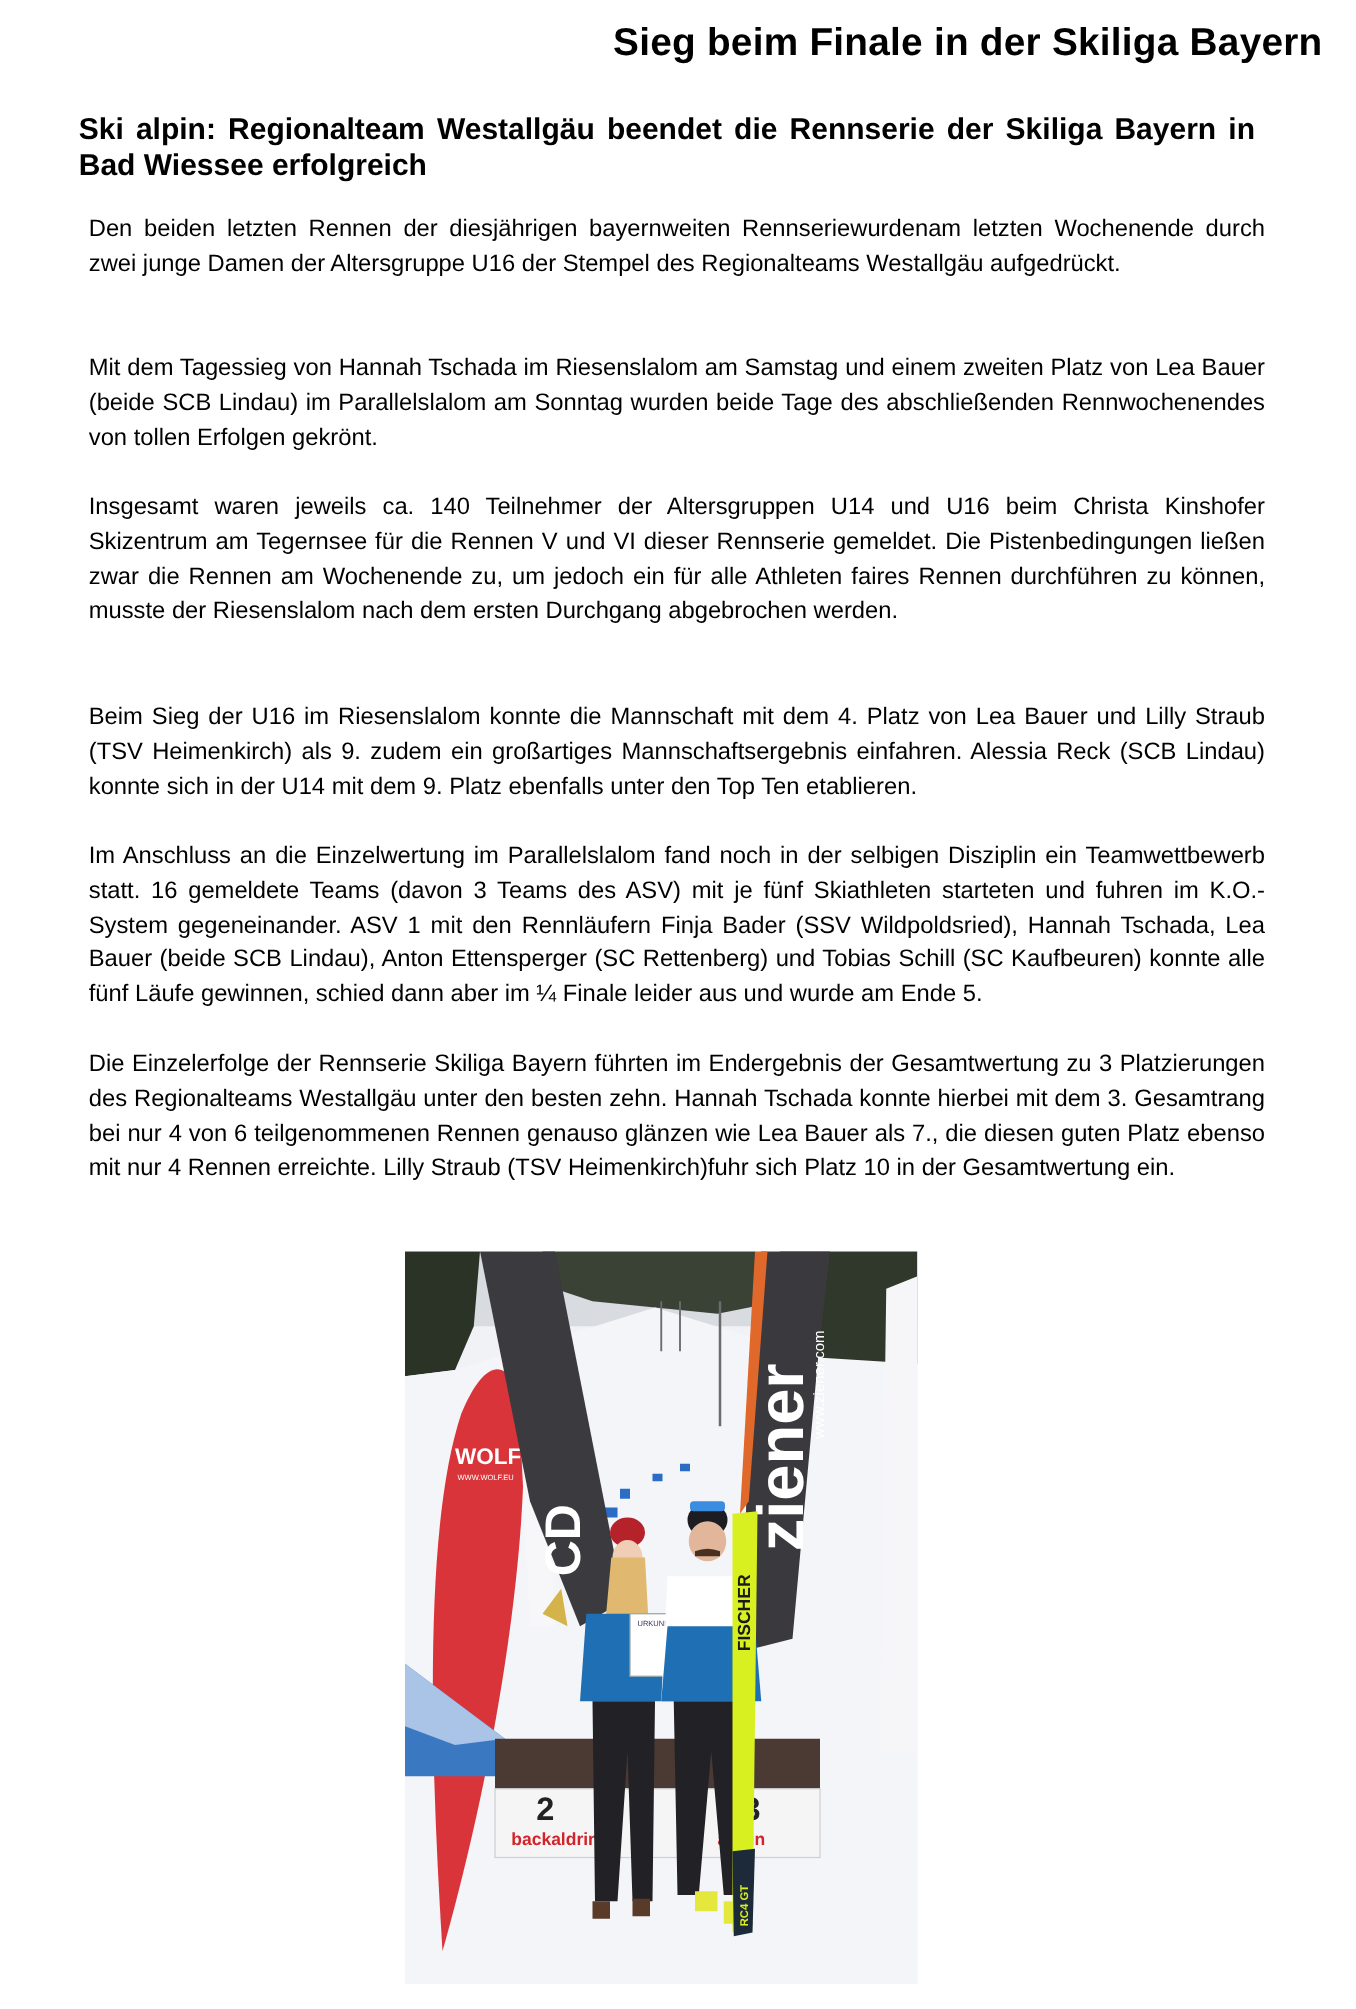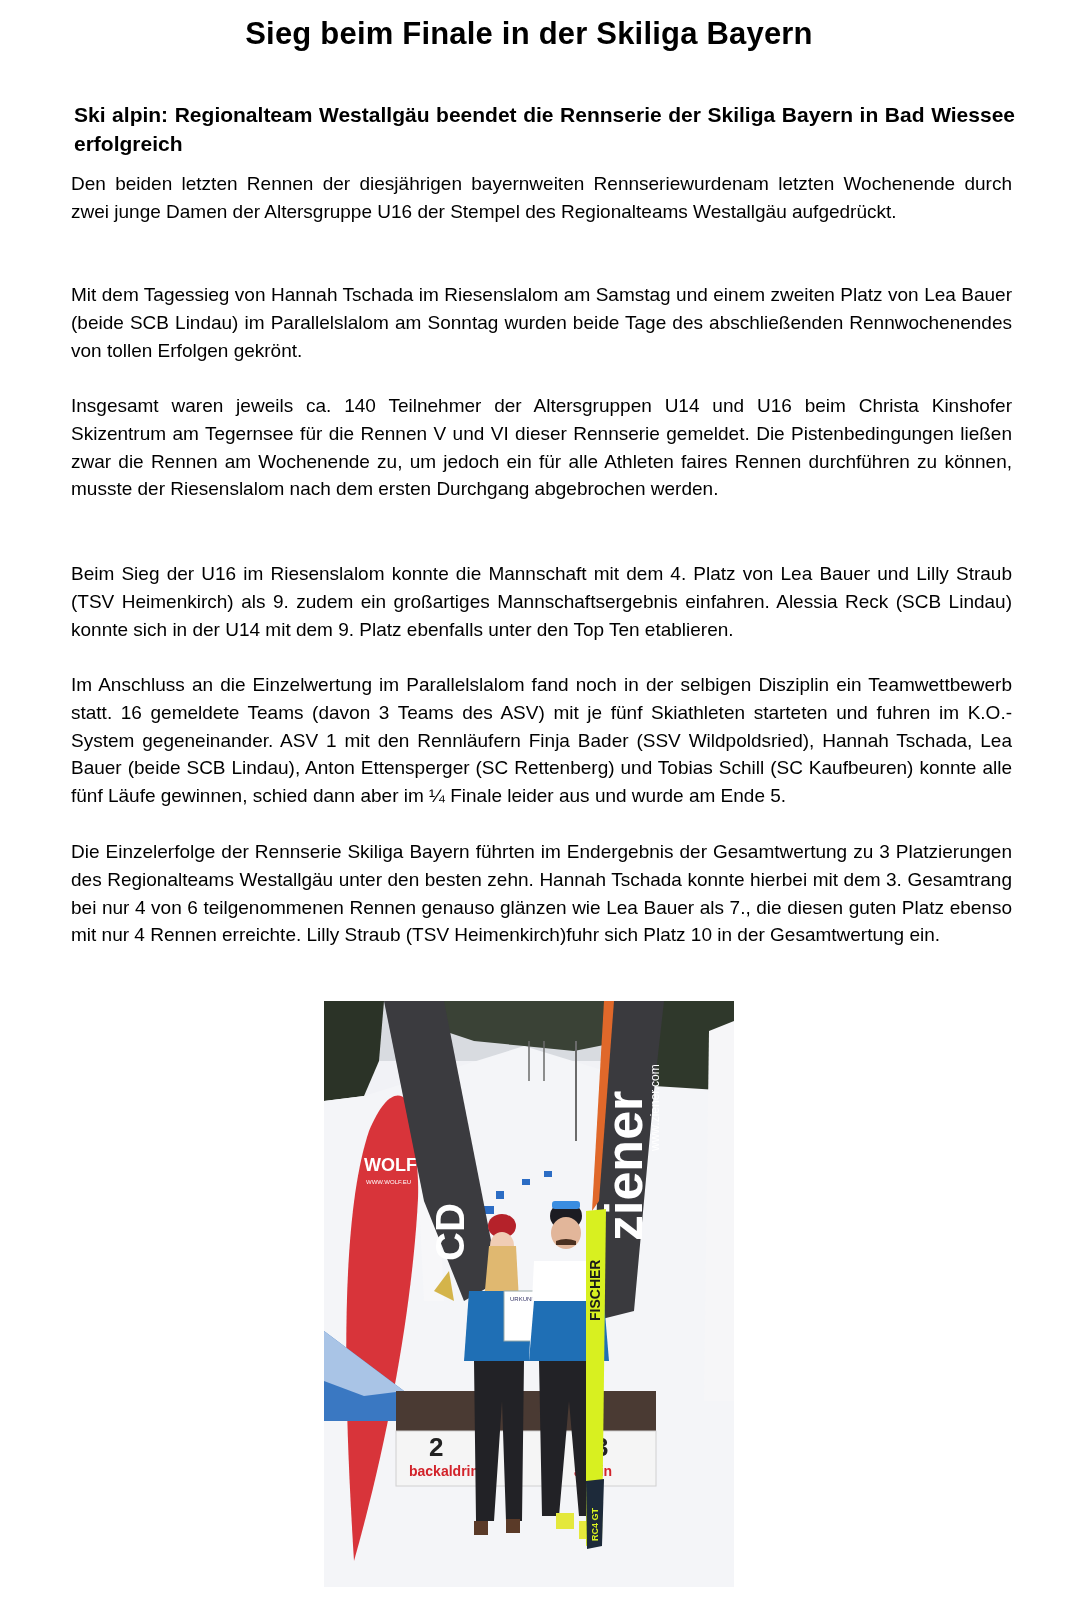--- a/index.html
+++ b/index.html
@@ -1,21 +1,21 @@
 <!DOCTYPE html>
 <html><head>
 <meta charset="utf-8">
 <style>
   html, body { margin: 0; padding: 0; background: #ffffff; }
   body { width: 1085px; height: 1607px; position: relative; overflow: hidden;
          font-family: "Liberation Sans", "DejaVu Sans", sans-serif; color: #000; }
-  .title { position: absolute; top: 16px; left: 0; width: 1058px; text-align: center;
+  .title { position: absolute; top: 16px; left: 0; width: 1058px; text-align: right;
            font-size: 31px; font-weight: bold; letter-spacing: 0.2px; margin: 0; }
-  .subtitle { position: absolute; top: 85px; left: 59px; width: 941px; margin: 15px;
-              font-size: 21px; font-weight: bold; line-height: 29px; text-align: justify; }
+  .subtitle { position: absolute; top: 85px; left: 59px; width: 941px; margin: 4px;
+              font-size: 24px; font-weight: bold; line-height: 29px; text-align: justify; }
   .para { position: absolute; left: 71px; width: 941px; margin: 0; font-size: 19px;
           line-height: 27.8px; text-align: justify; }
   .photo { position: absolute; left: 324px; top: 1001px; width: 410px; height: 586px; overflow: hidden;
            background: #f2f3f6; }
   .photo svg { display: block; }
 </style>
 </head>
 <body>
 
 <h1 class="title">Sieg beim Finale in der Skiliga Bayern</h1>

